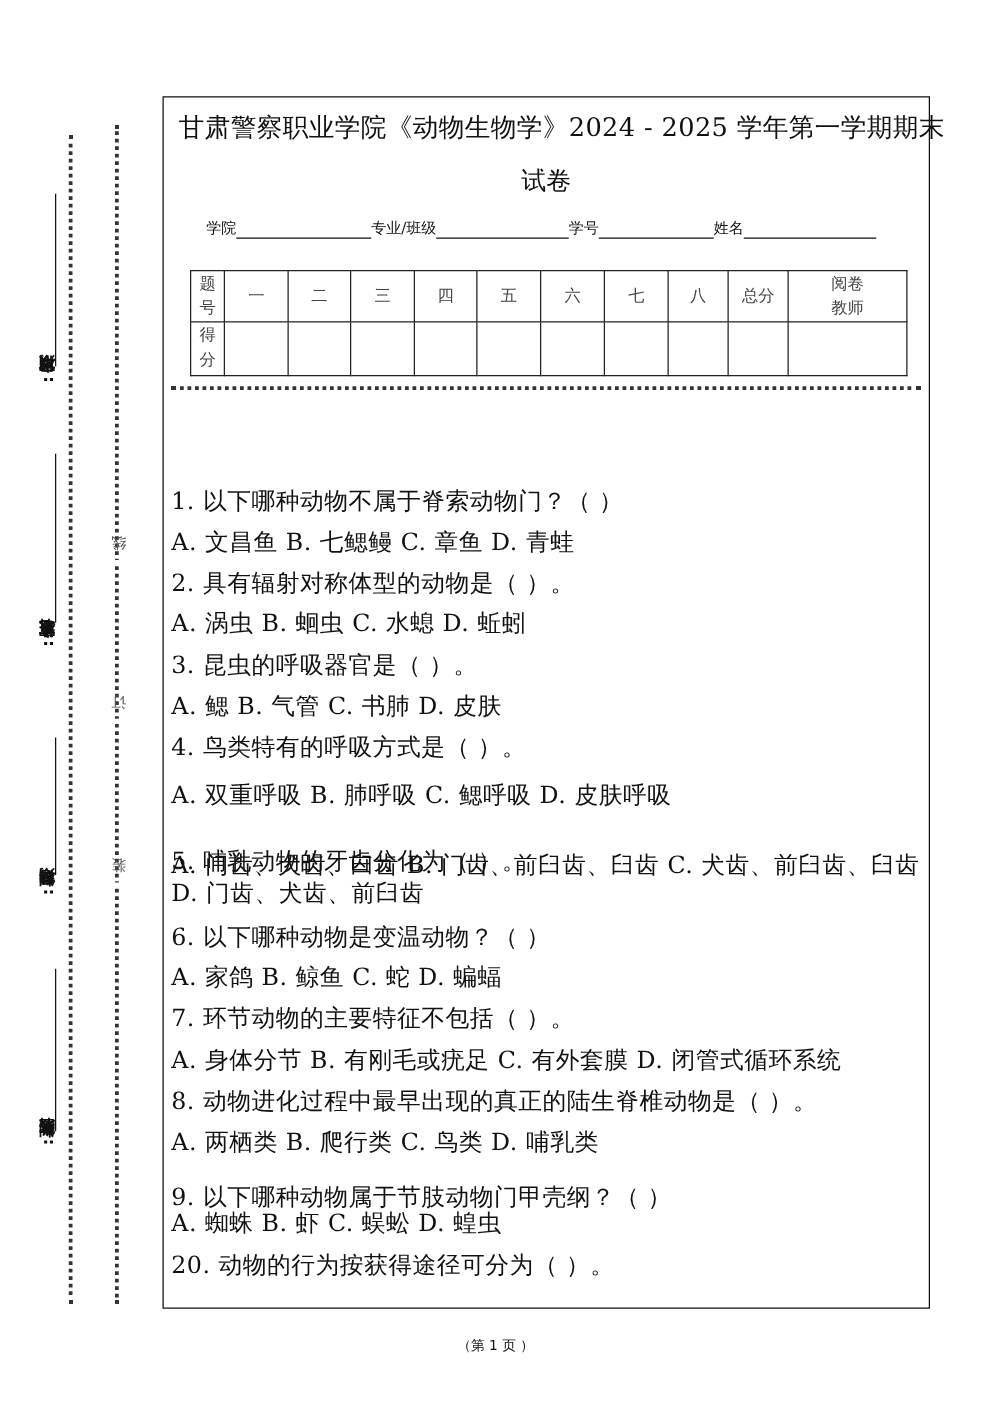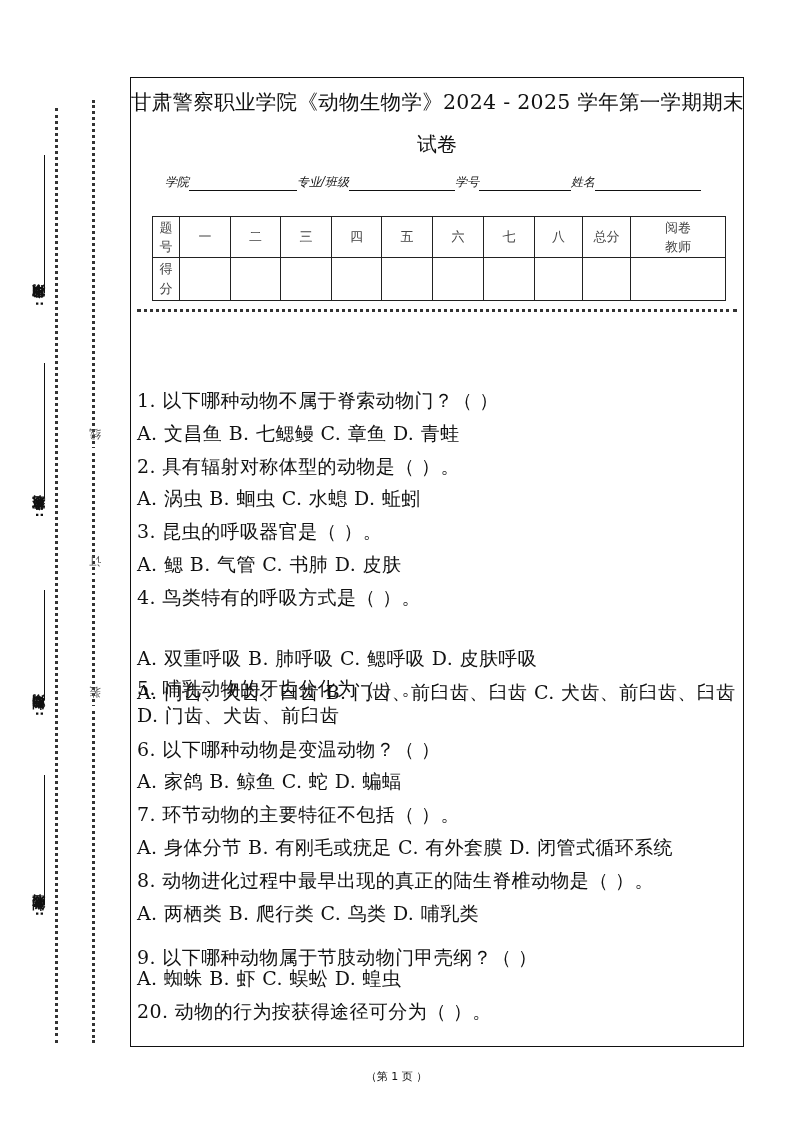--- a/index.html
+++ b/index.html
@@ -7,25 +7,25 @@
          font-family:"DejaVu Serif", serif; color:#111; }
   .dotline { position:absolute; width:0; border-left:3px dotted #333; }
   .vlabel { position:absolute; writing-mode:vertical-rl; transform:rotate(180deg);
             font-family:"DejaVu Sans", sans-serif; font-weight:bold; font-size:13px;
             letter-spacing:1px; color:#111; }
   .vline { position:absolute; width:0; border-left:1px solid #111; }
   .cut { position:absolute; font-size:12px; color:#555; background:#fff;
          writing-mode:vertical-rl; transform:rotate(180deg); padding:2px 0; }
   .frame { position:absolute; left:130px; top:77px; width:614px; height:970px;
            border:1px solid #111; box-sizing:border-box; }
-  .title { position:absolute; left:0; right:0; top:10px; text-align:right;
+  .title { position:absolute; left:12px; right:0; top:10px; text-align:right;
            font-size:20.5px; letter-spacing:0.3px; white-space:nowrap; }
   .title2 { position:absolute; left:0; right:0; top:53px; text-align:center; font-size:20px; }
   .info { position:absolute; left:34px; top:96px; font-size:12px; display:flex; align-items:flex-end; }
-  .info .lbl { white-space:nowrap;font-style:italic; }
+  .info .lbl { white-space:nowrap; }
   .info .blank { display:inline-block; border-bottom:1px solid #111; height:12px; }
   table.score { position:absolute; left:21px; top:138px; border-collapse:collapse;
                 font-size:13px; color:#444; }
   table.score td { border:1px solid #222; text-align:center; padding:0; }
   table.score tr.r1 td { height:40px; }
   table.score tr.r2 td { height:42px; }
   .sep { position:absolute; left:6px; right:6px; top:231px; border-top:3px dotted #333; }
   .q { position:absolute; left:6px; font-size:19px; white-space:nowrap; letter-spacing:0.4px; }
   .sect { position:absolute; left:6px; top:255px; width:600px; font-size:13.6px; line-height:23px; letter-spacing:0.3px; }
   .wrap { white-space:normal; width:600px; line-height:23px; }
@@ -112,21 +112,21 @@
   <div class="q" style="top:310px;">1. 以下哪种动物不属于脊索动物门？（   ）</div>
   <div class="q" style="top:343px;">A. 文昌鱼  B. 七鳃鳗  C. 章鱼  D. 青蛙</div>
 
   <div class="q" style="top:376px;">2. 具有辐射对称体型的动物是（   ）。</div>
   <div class="q" style="top:408px;">A. 涡虫  B. 蛔虫  C. 水螅  D. 蚯蚓</div>
 
   <div class="q" style="top:441px;">3. 昆虫的呼吸器官是（   ）。</div>
   <div class="q" style="top:474px;">A. 鳃  B. 气管  C. 书肺  D. 皮肤</div>
 
   <div class="q" style="top:507px;">4. 鸟类特有的呼吸方式是（   ）。</div>
-  <div class="q" style="top:568px;">A. 双重呼吸  B. 肺呼吸  C. 鳃呼吸  D. 皮肤呼吸</div>
+  <div class="q" style="top:545px;">A. 双重呼吸  B. 肺呼吸  C. 鳃呼吸  D. 皮肤呼吸</div>
 
   <div class="q" style="top:598px;">5. 哺乳动物的牙齿分化为（   ）。</div>
   <div class="q wrap" style="top:603px;">A. 门齿、犬齿、臼齿  B. 门齿、前臼齿、臼齿  C. 犬齿、前臼齿、臼齿  D. 门齿、犬齿、前臼齿</div>
 
   <div class="q" style="top:659px;">6. 以下哪种动物是变温动物？（   ）</div>
   <div class="q" style="top:691px;">A. 家鸽  B. 鲸鱼  C. 蛇  D. 蝙蝠</div>
 
   <div class="q" style="top:724px;">7. 环节动物的主要特征不包括（   ）。</div>
   <div class="q" style="top:757px;">A. 身体分节  B. 有刚毛或疣足  C. 有外套膜  D. 闭管式循环系统</div>
 

